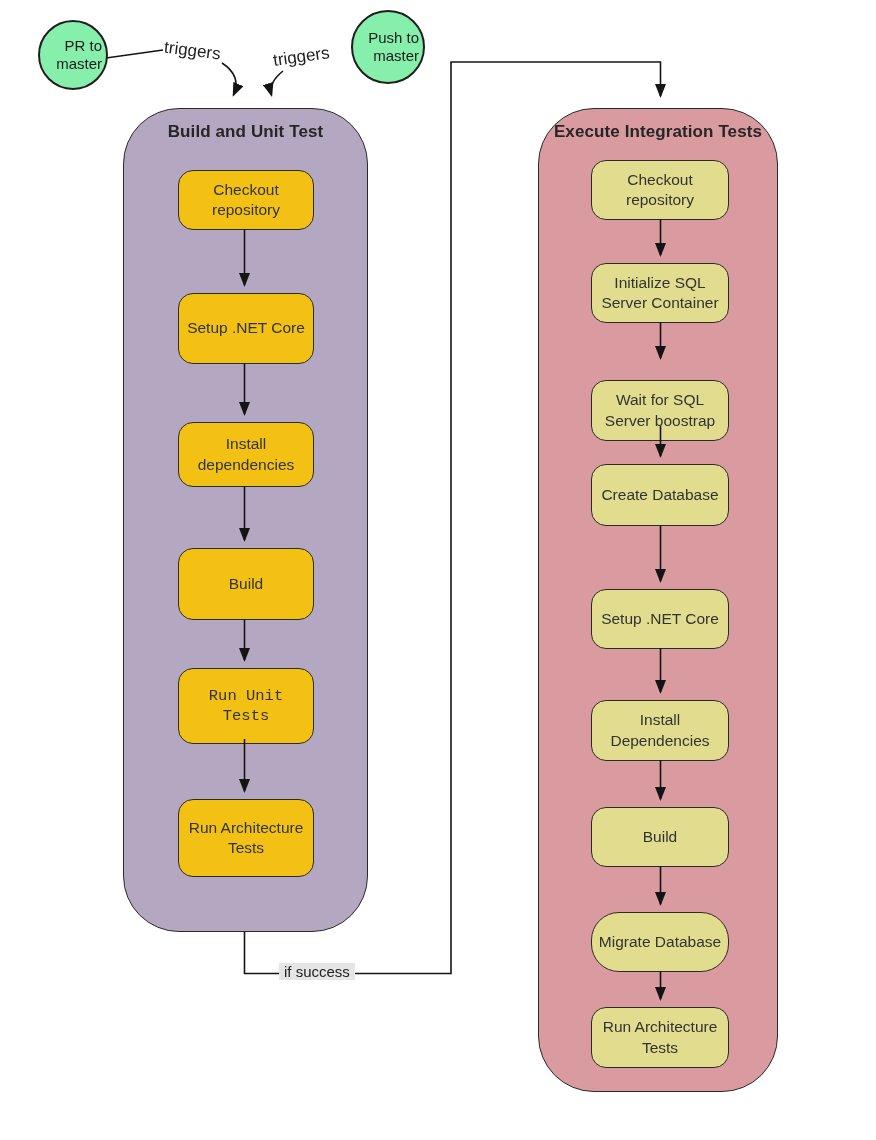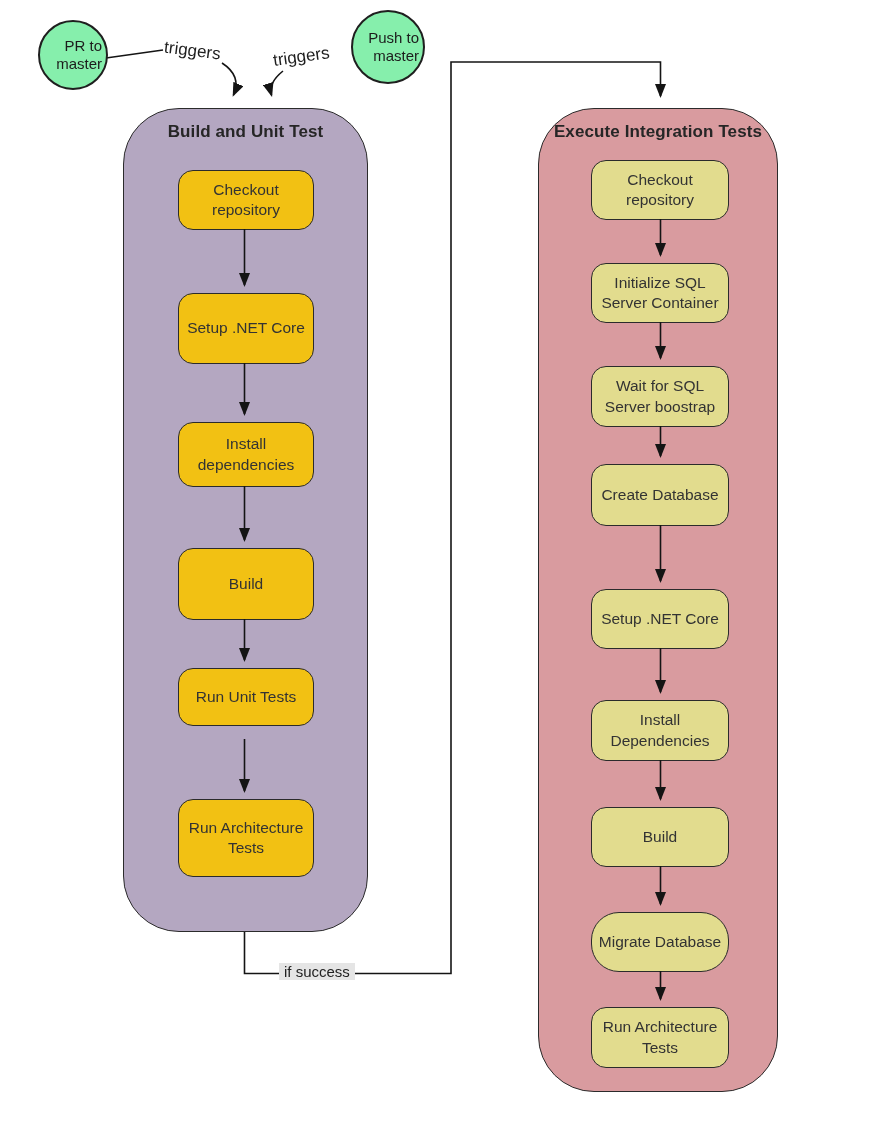--- a/index.html
+++ b/index.html
@@ -64,37 +64,37 @@
       </div>
     <div class="node" style="top:184px; height:71px;">
         <span>Setup .NET Core</span>
       </div>
     <div class="node" style="top:313px; height:65px;">
         <span>Install dependencies</span>
       </div>
     <div class="node" style="top:439px; height:72px;">
         <span>Build</span>
       </div>
-    <div class="node" style="top:559px; height:58px;">
+    <div class="node" style="top:559px; height:76px;font-family:Liberation Mono, monospace;">
         <span>Run Unit Tests</span>
       </div>
     <div class="node" style="top:690px; height:78px;">
         <span>Run Architecture Tests</span>
       </div>
   </div>
 
   <div class="pipeline integration">
     <div class="pipeline-title">Execute Integration Tests</div>
     <div class="node" style="top:51px;  height:60px;">
         <span>Checkout repository</span>
       </div>
     <div class="node" style="top:154px; height:60px;">
         <span>Initialize SQL Server Container</span>
       </div>
-    <div class="node" style="top:257px; height:61px;">
+    <div class="node" style="top:271px; height:61px;">
         <span>Wait for SQL Server boostrap</span>
       </div>
     <div class="node" style="top:355px; height:62px;">
         <span>Create Database</span>
       </div>
     <div class="node" style="top:480px; height:60px;">
         <span>Setup .NET Core</span>
       </div>
     <div class="node" style="top:591px; height:61px;">
         <span>Install Dependencies</span>

